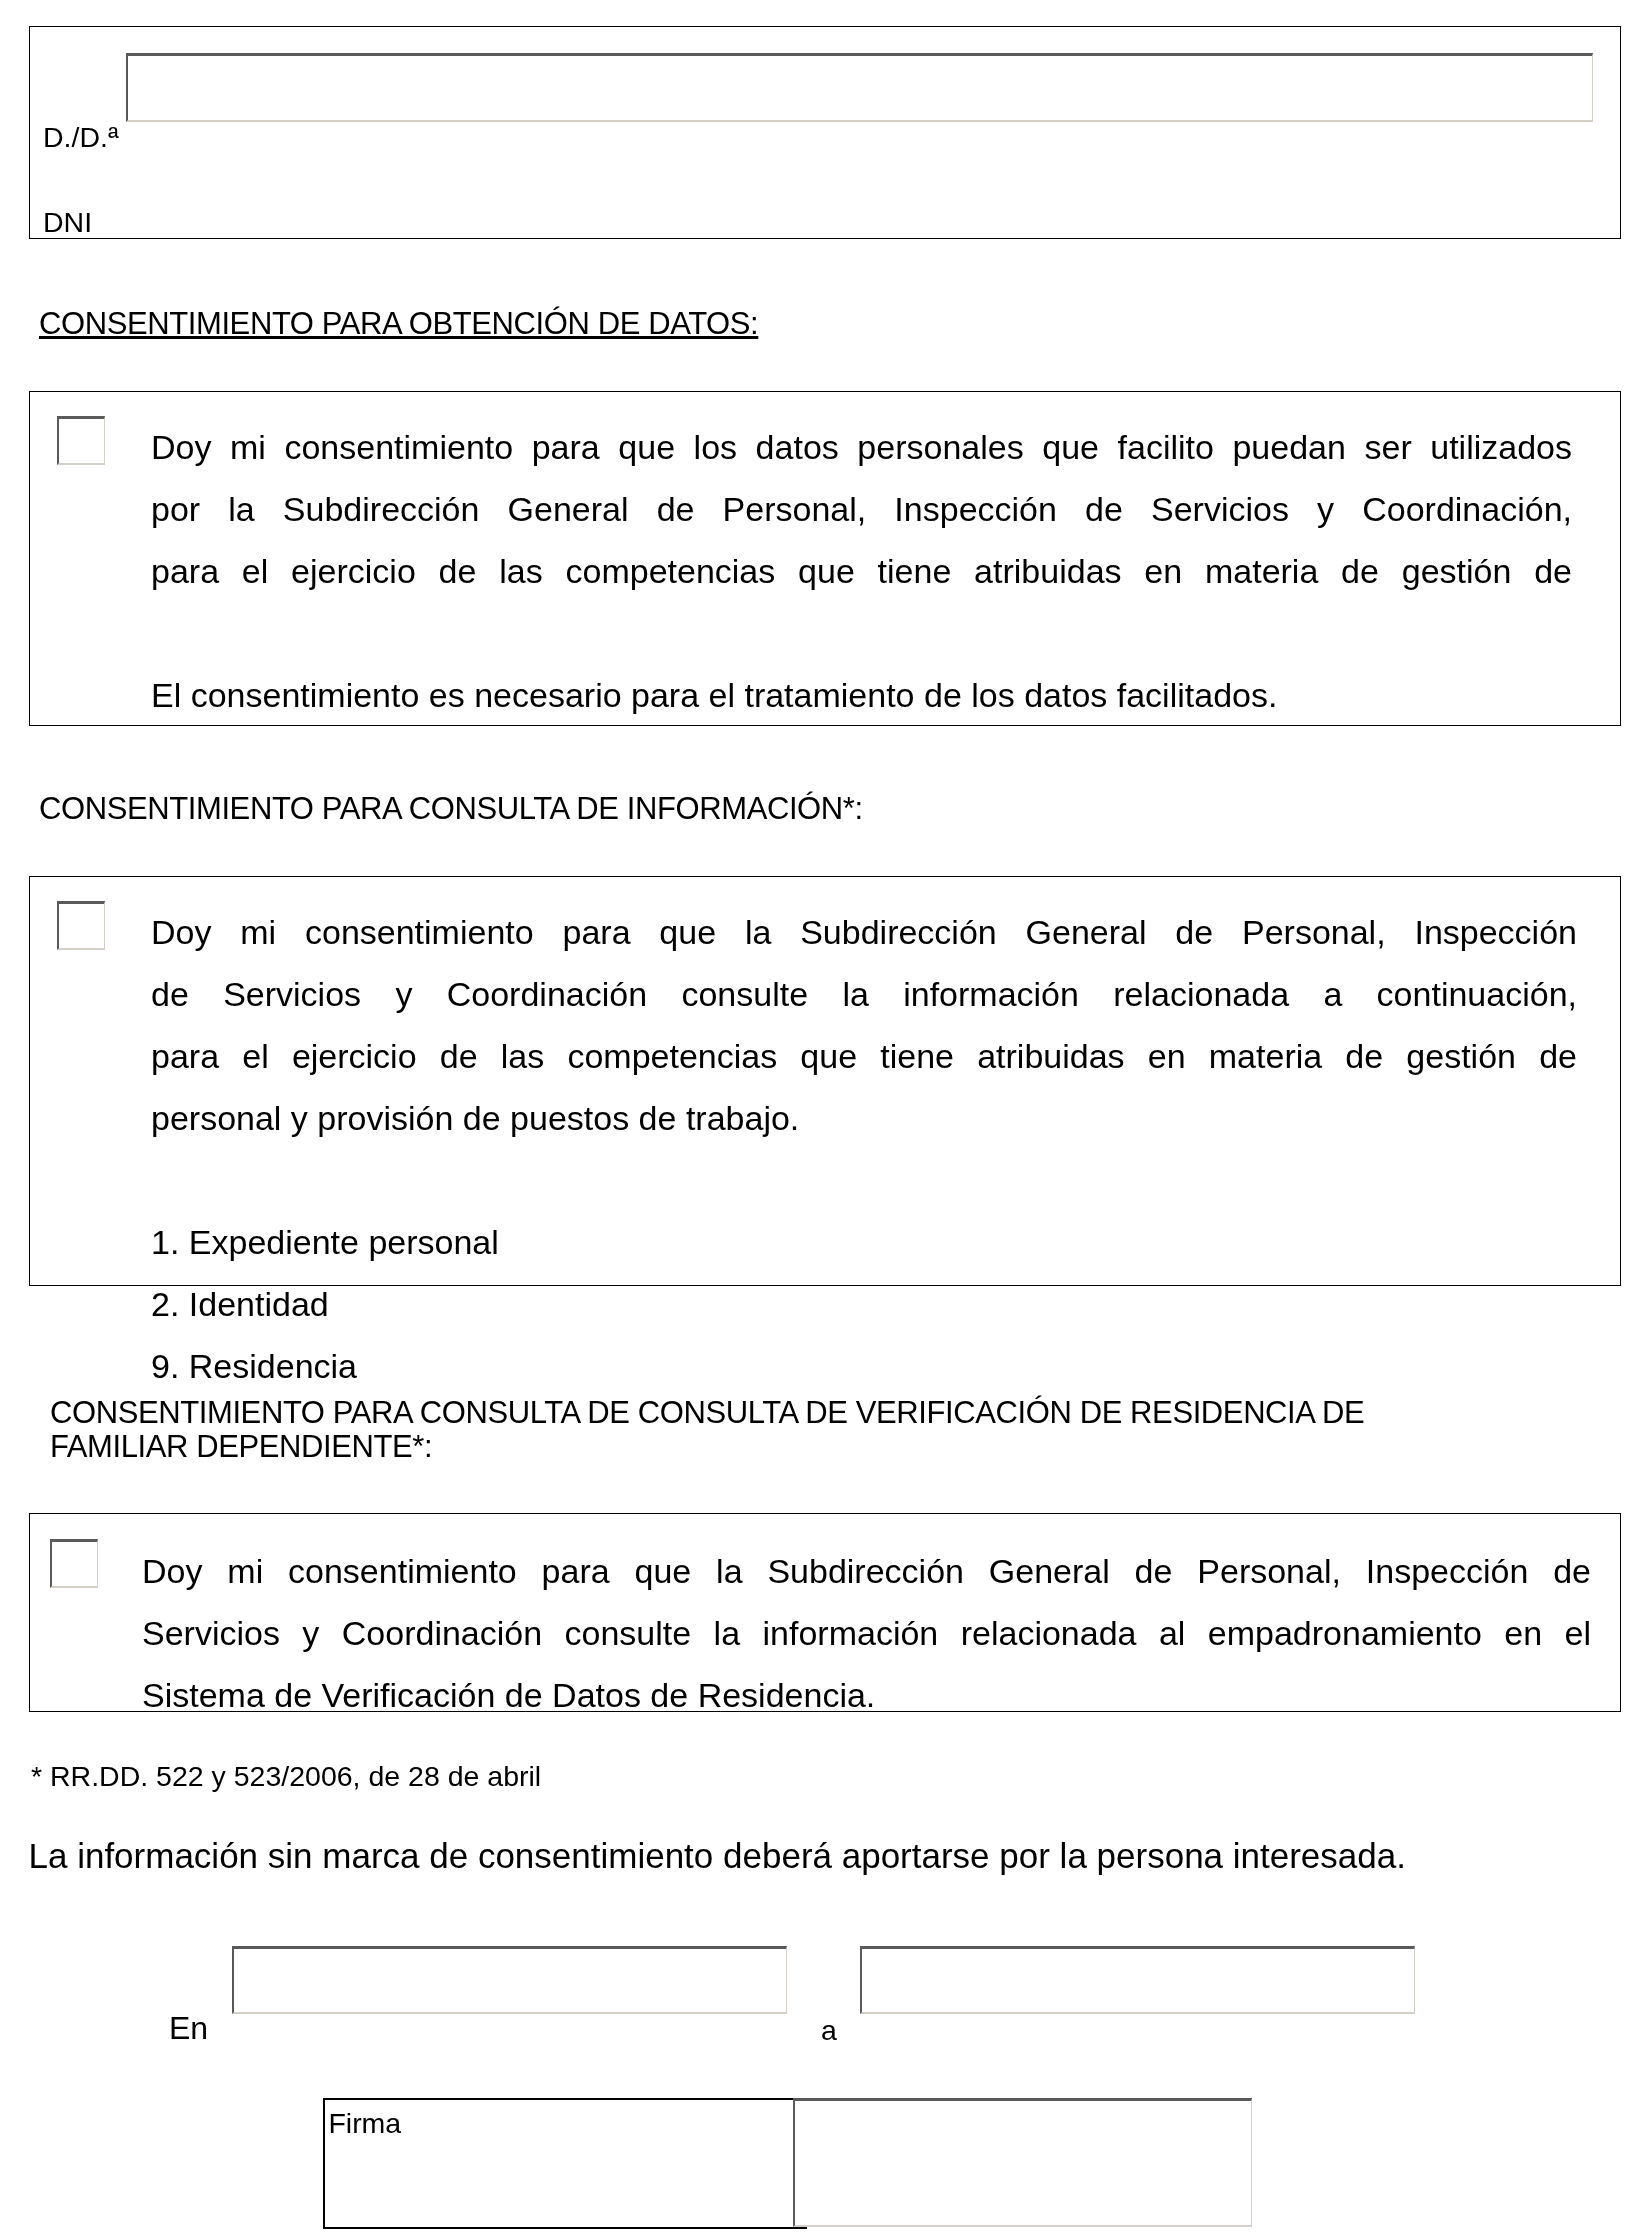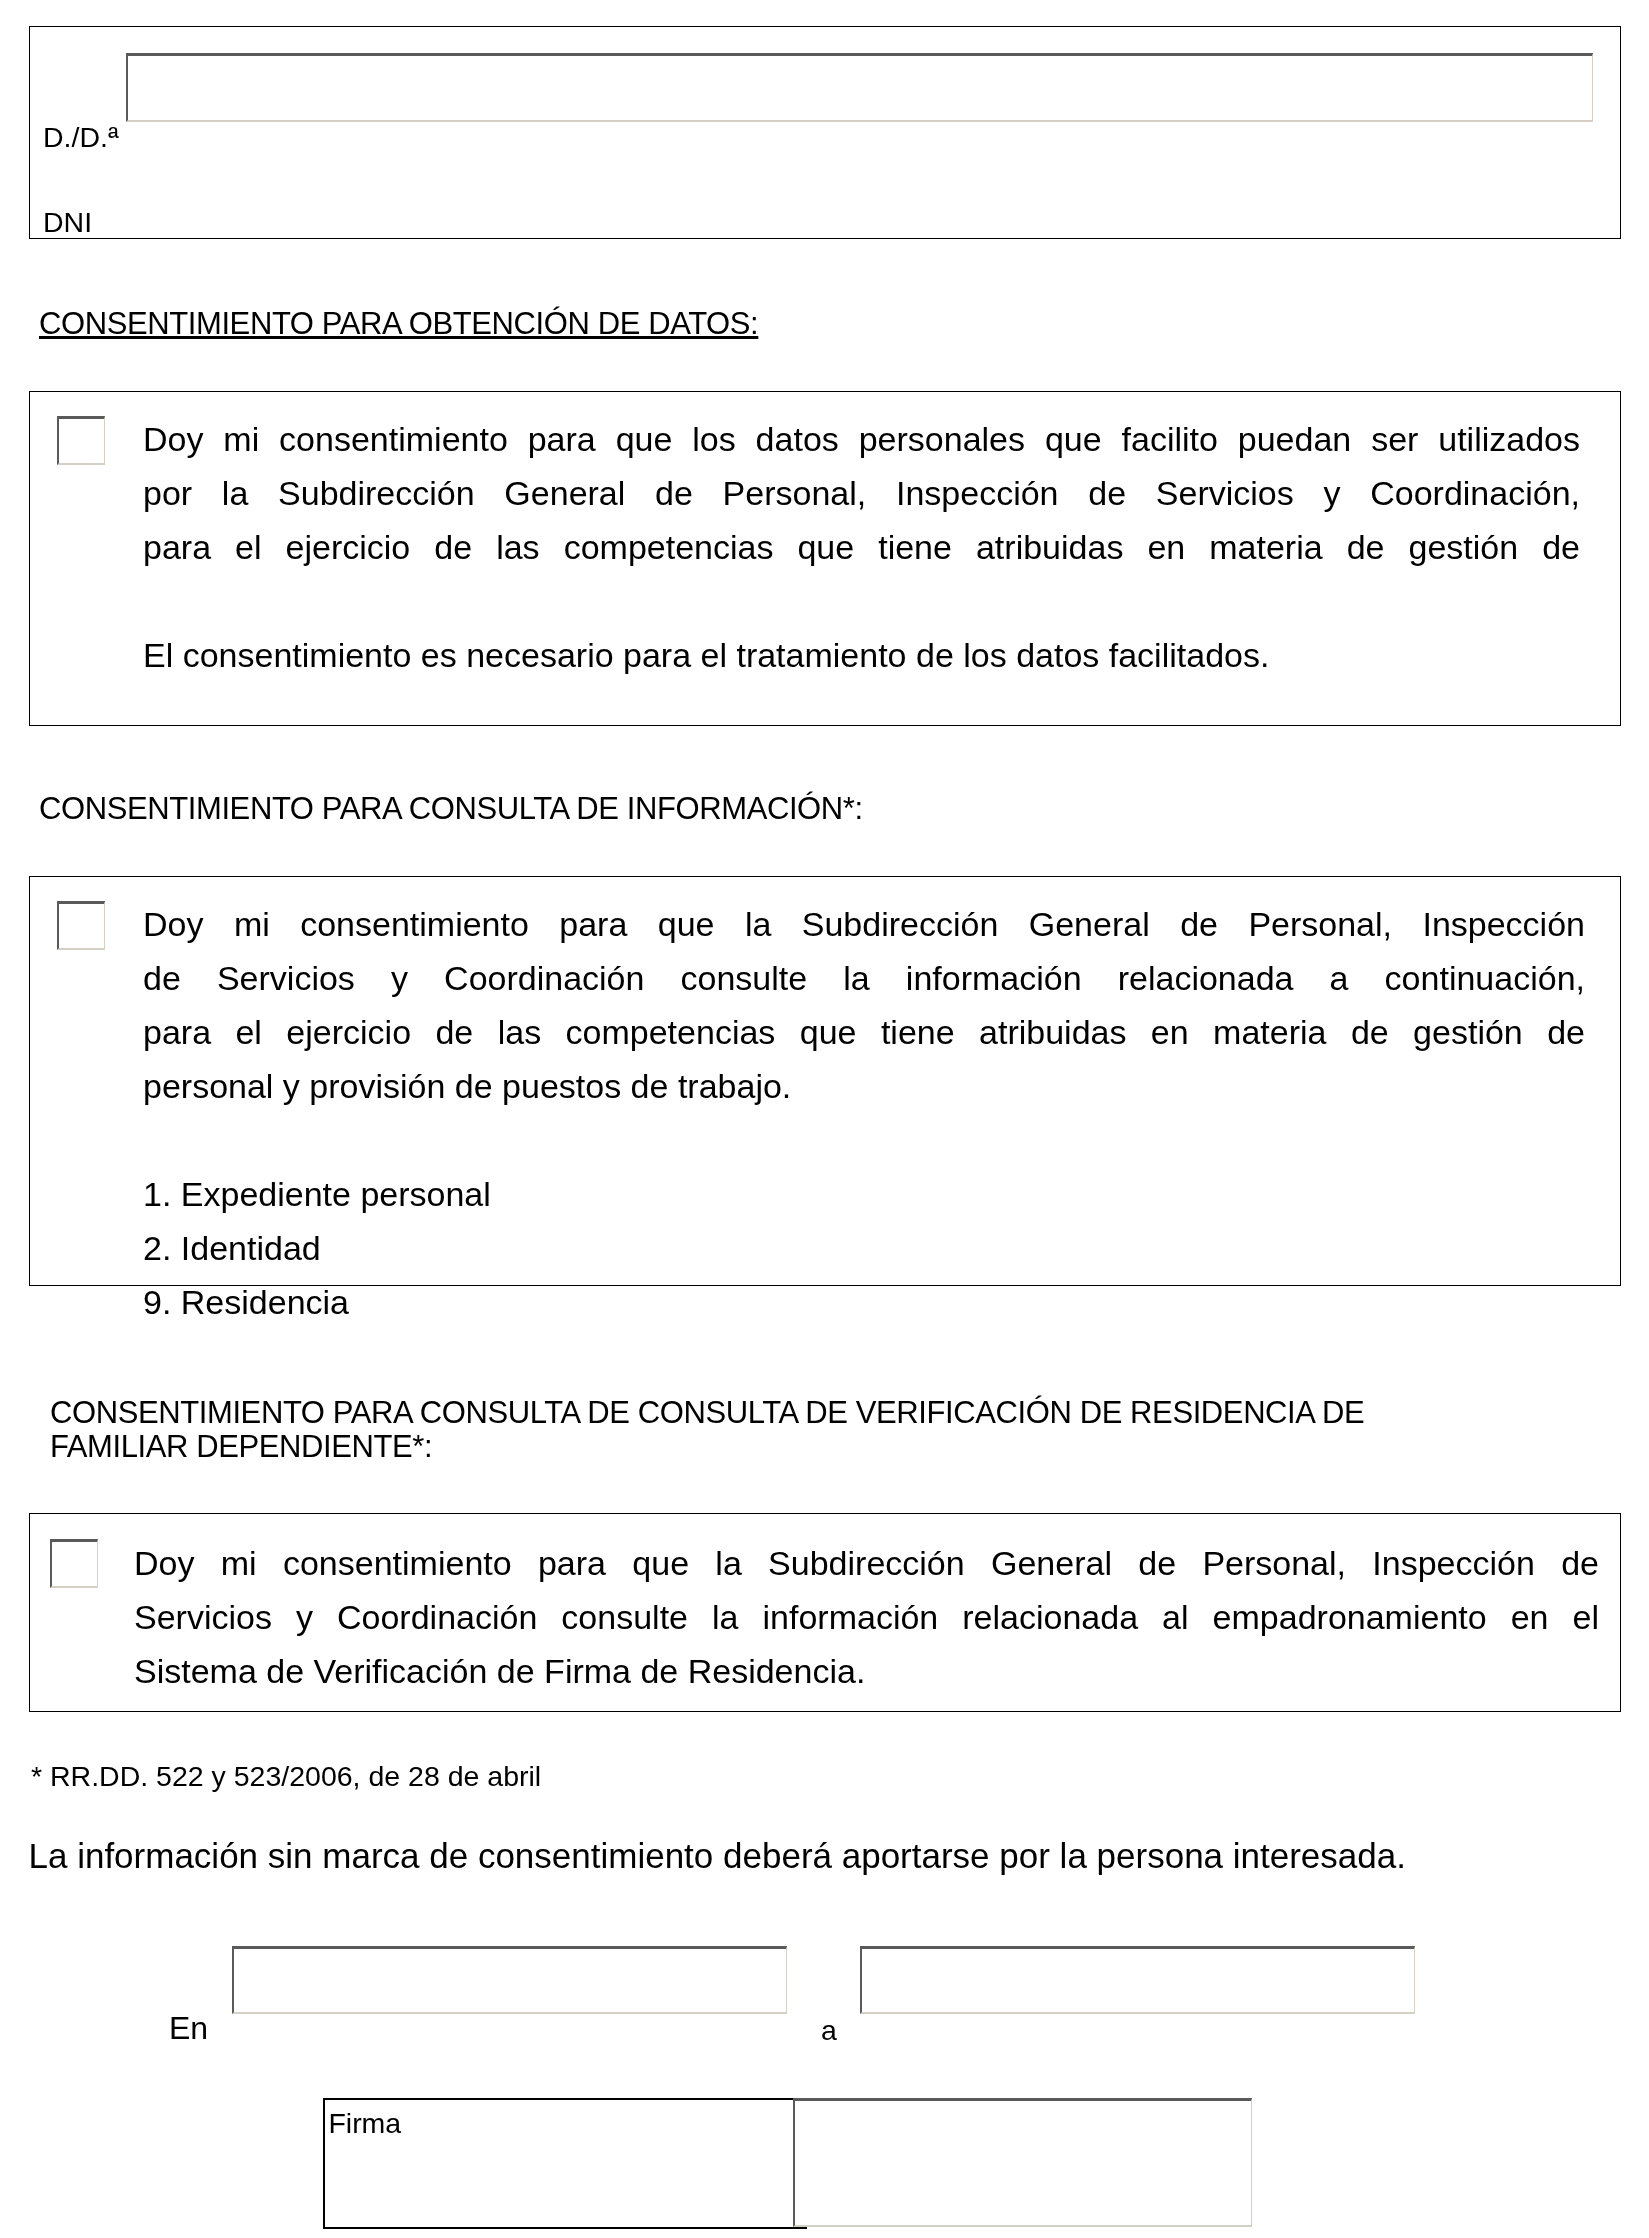--- a/index.html
+++ b/index.html
@@ -9,21 +9,21 @@
   .box { position:absolute; border:1.7px solid #000; box-sizing:border-box; background:#fff; }
   .input { position:absolute; box-sizing:border-box; background:#fff;
            border-top:3.4px solid #5a5a5a; border-left:2.5px solid #5a5a5a;
            border-right:1.7px solid #d4d0c8; border-bottom:2.5px solid #d4d0c8; }
   .checkbox { position:absolute; box-sizing:border-box; width:48px; height:49px; background:#fff;
               border-top:3.4px solid #5a5a5a; border-left:2.5px solid #5a5a5a;
               border-right:1.7px solid #d4d0c8; border-bottom:2.5px solid #d4d0c8; cursor:pointer; }
   .label { font-size:28.5px; line-height:1; white-space:nowrap;margin-top:44px; }
   .heading { font-size:31px; line-height:34px; letter-spacing:-0.4px; }
   .para { font-size:34px; line-height:46px; text-align:justify; }
-  .para p { margin:8px; }
+  .para p { margin:16px; }
   .last-justify { text-align:justify; text-align-last:justify; }
   .foot { font-size:28.5px; }
   .info { font-size:35px; }
   .sig-label { font-size:28.5px; }
 </style>
 </head>
 <body>
 
 <div class="box" style="left:28.5px; top:26px; width:1592px; height:213px;">
 </div>
@@ -58,21 +58,21 @@
 
 <div class="abs heading" style="left:50px; top:1396px;">
   <div>CONSENTIMIENTO PARA CONSULTA DE CONSULTA DE VERIFICACIÓN DE RESIDENCIA DE</div>
   <div>FAMILIAR DEPENDIENTE*:</div>
 </div>
 <div class="box" style="left:28.5px; top:1513px; width:1592px; height:199px;"></div>
 <div class="checkbox" style="left:50px; top:1539px;"></div>
 <div class="abs para" style="left:126px; top:1532px; width:1481px;">
   <p class="last-justify">Doy mi consentimiento para que la Subdirección General de Personal, Inspección de</p>
   <p class="last-justify">Servicios y Coordinación consulte la información relacionada al empadronamiento en el</p>
-  <p>Sistema de Verificación de Firma de Residencia.</p>
+  <p>Sistema de Verificación de Datos de Residencia.</p>
 </div>
 
 <div class="abs foot" style="left:31px; top:1760px;">* RR.DD. 522 y 523/2006, de 28 de abril</div>
 <div class="abs info" style="left:28.5px; top:1836px;">La información sin marca de consentimiento deberá aportarse por la persona interesada.</div>
 
 <span class="abs label" style="left:169px; top:1968px; font-size:32px;">En</span>
 <input class="input" type="text" style="left: 232px; top: 1946px; width: 555px; height: 68px;" value="">
 <span class="abs label" style="left:821px; top:1972px; font-size:28.5px;">a</span>
 <input class="input" type="text" style="left: 860px; top: 1946px; width: 555px; height: 68px;" value="">
 

